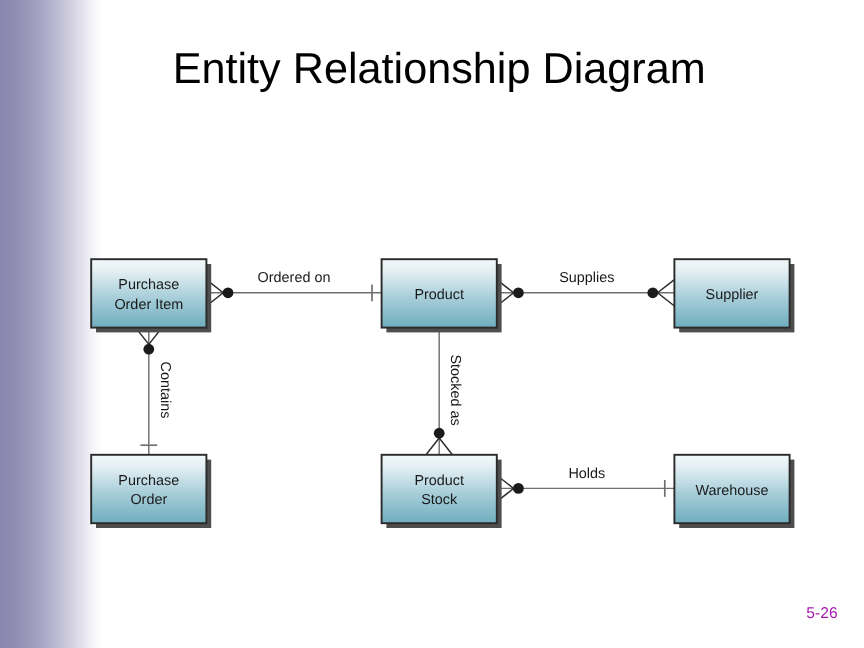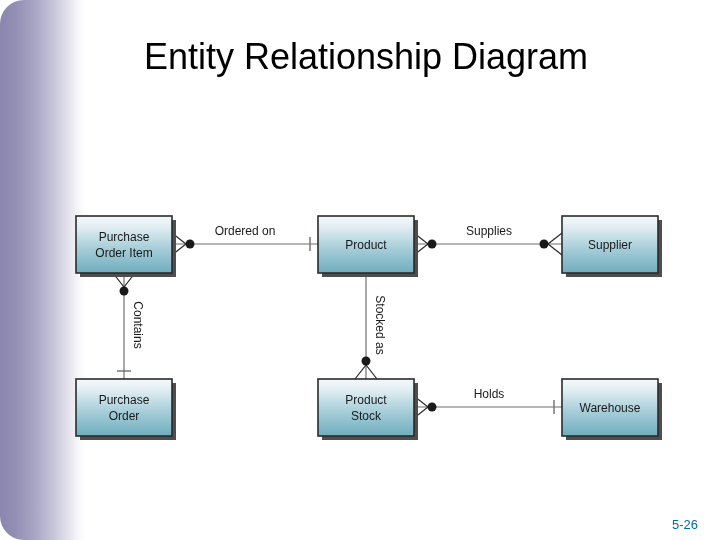--- a/index.html
+++ b/index.html
@@ -7,21 +7,20 @@
     padding: 0;
     background: #ffffff;
   }
   #slide {
     position: relative;
     width: 720px;
     height: 540px;
     background: #ffffff;
     overflow: hidden;
     font-family: "Liberation Sans", sans-serif;
-    border-radius: 24px;
   }
   
   #left-band {
     position: absolute;
     left: 0;
     top: 0;
     width: 86px;
     height: 540px;
     background: linear-gradient(to right,
         #8a86ae 0%,
@@ -41,23 +40,23 @@
     font-size: 36px;
     font-weight: normal;
     color: #000000;
     letter-spacing: 0px;
     white-space: nowrap;
     font-family: "Liberation Sans", sans-serif;
   }
   #page-number {
     position: absolute;
     right: 22px;
-    bottom: 8px;
+    bottom: 22px;
     font-size: 13px;
-    color: #0369a1;
+    color: #a21caf;
     font-family: "Liberation Sans", sans-serif;
   }
   #diagram-canvas {
     position: absolute;
     left: 0;
     top: 0;
     width: 720px;
     height: 540px;
   }
   .entity-label {

